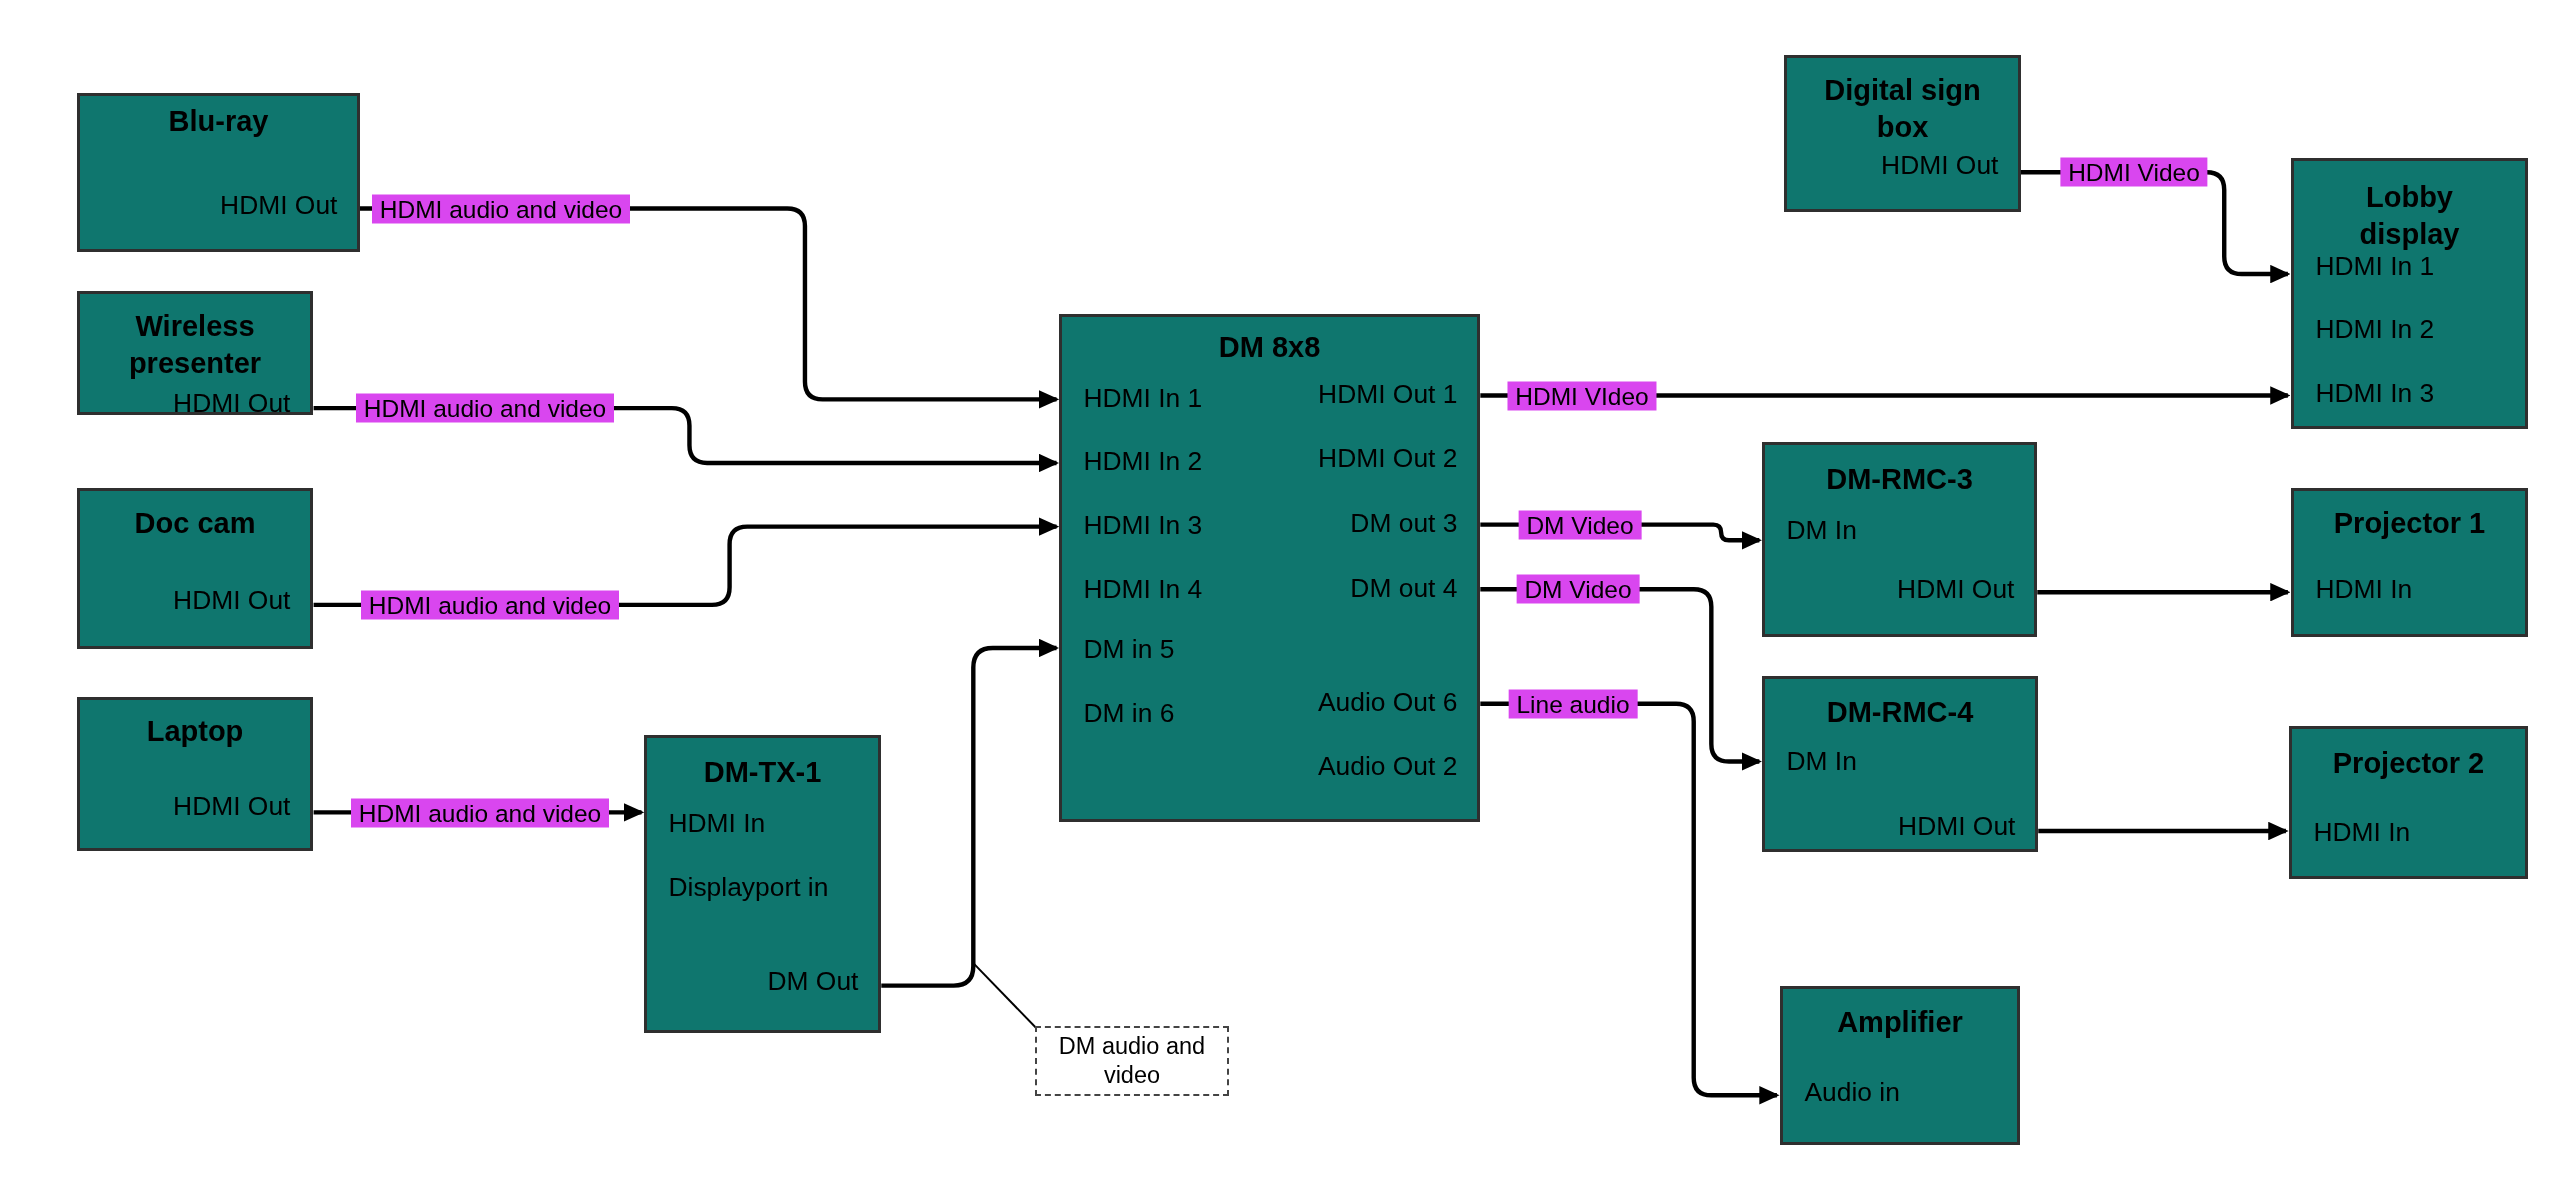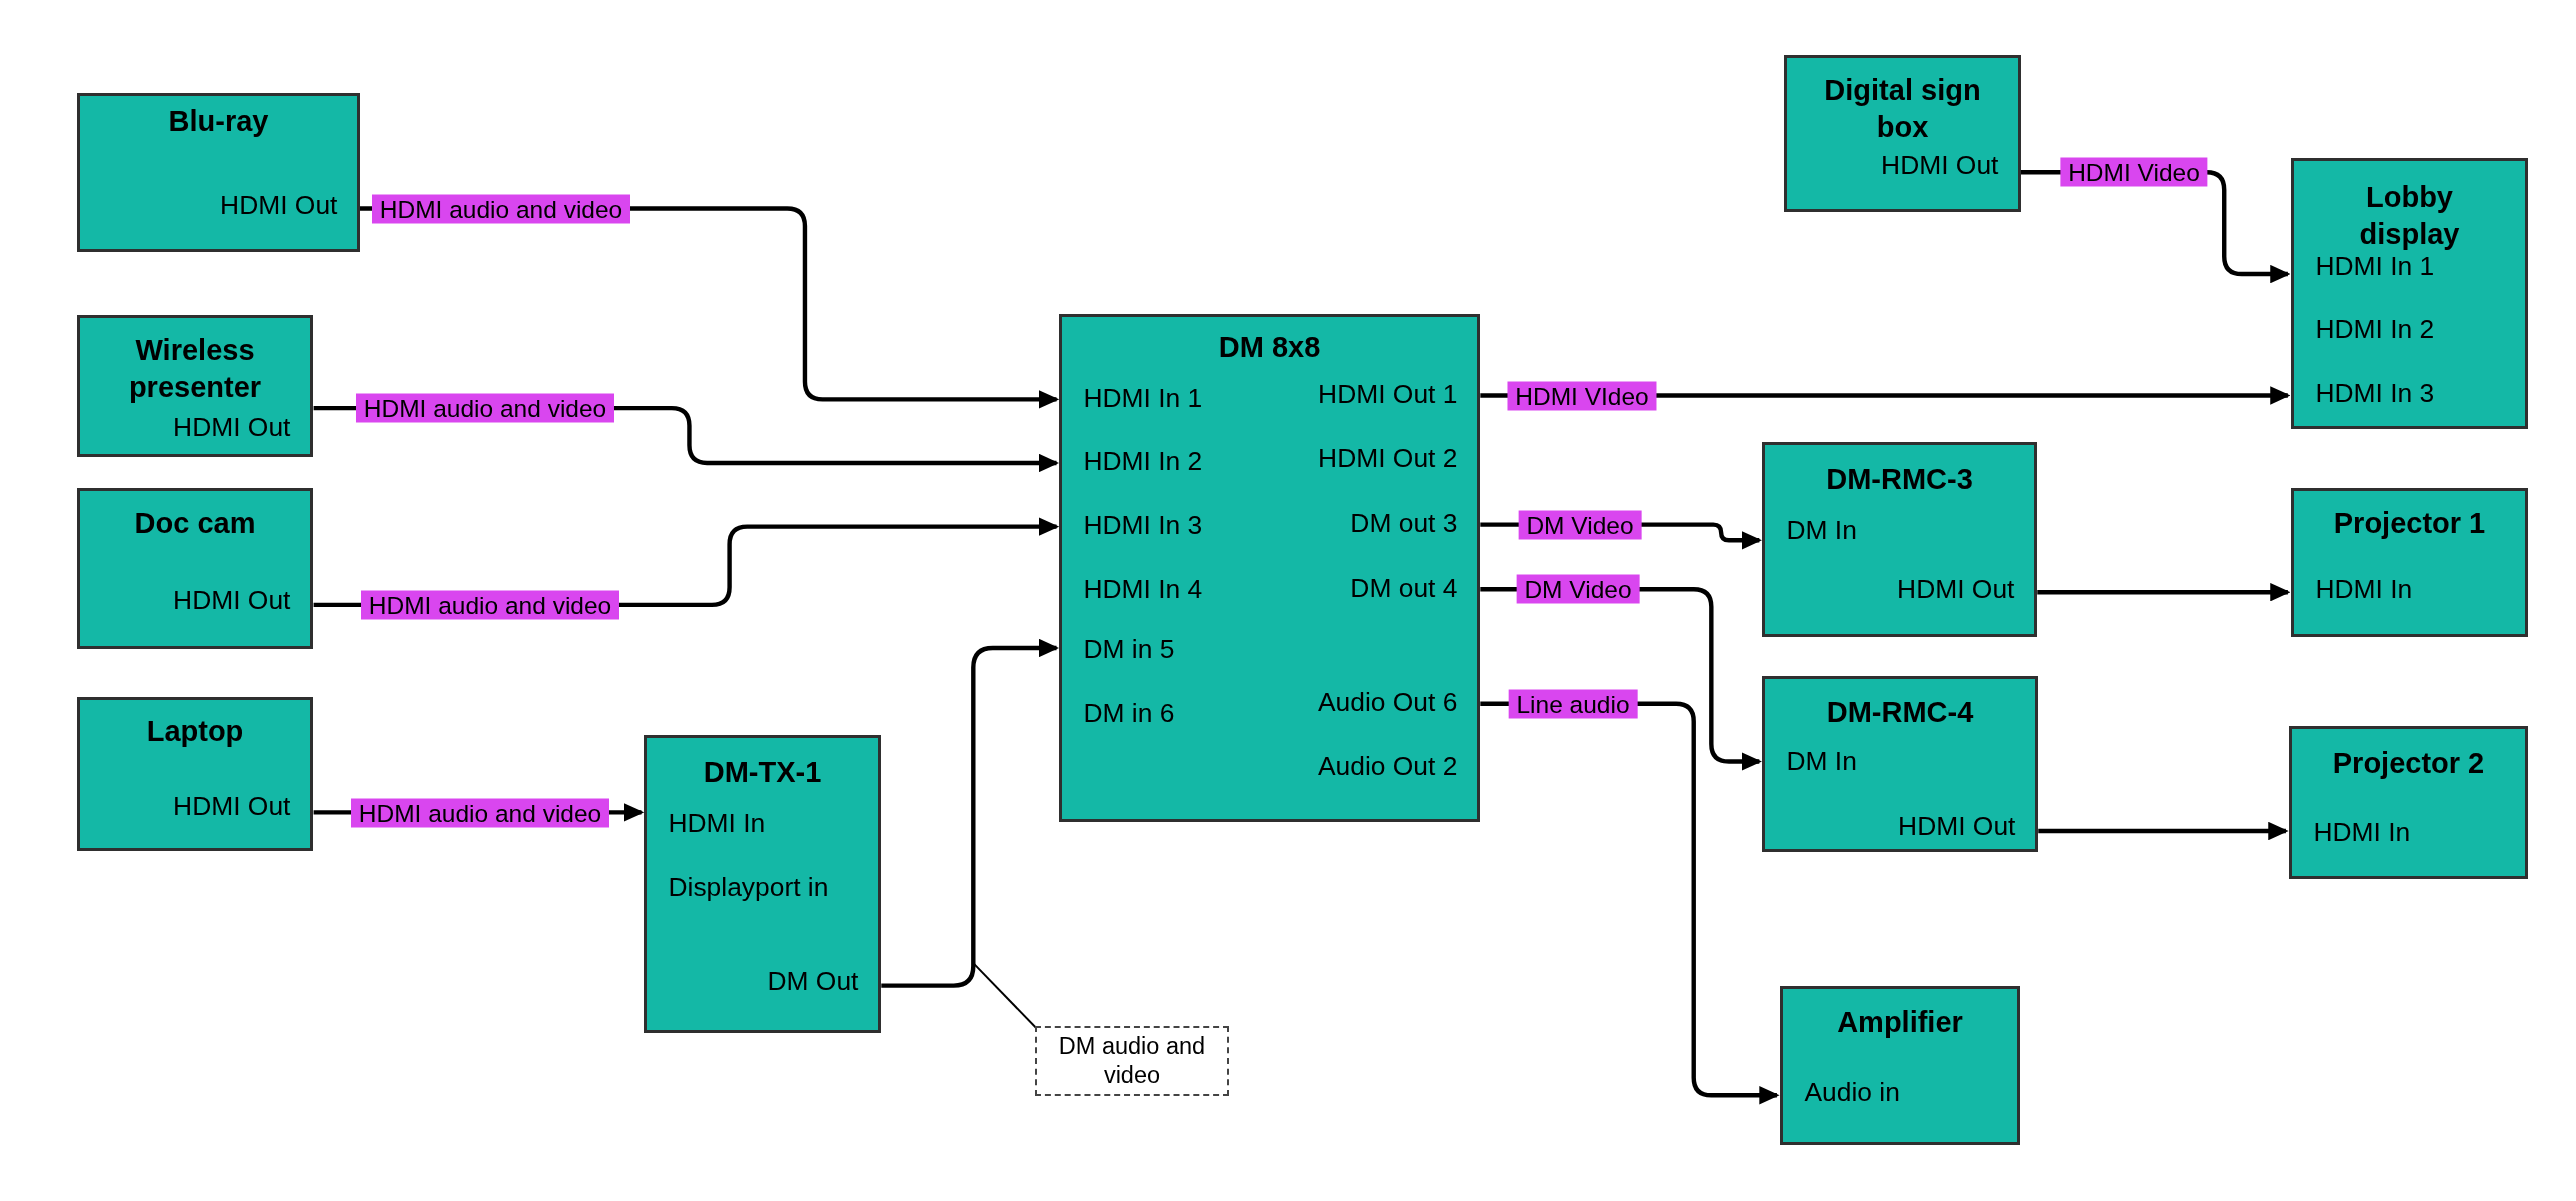--- a/index.html
+++ b/index.html
@@ -4,21 +4,21 @@
 <style>
   html,body{margin:0;padding:0;background:#ffffff;}
   .canvas{
     position:relative;width:2576px;height:1201px;background:#ffffff;
     font-family:"Liberation Sans",sans-serif;color:#000;overflow:hidden;
   }
   svg.wires{position:absolute;left:0;top:0;width:2576px;height:1201px;}
   path.edge{fill:none;stroke:#000000;stroke-width:4.5px;}
   line.leader{stroke:#000000;stroke-width:2px;}
   .node{
-    position:absolute;box-sizing:border-box;border:3.9px solid #2f2f2f;background:#14b8a6;
+    position:absolute;box-sizing:border-box;border:3.9px solid #2f2f2f;background:#0f766e;
   }
   .node .title{
     position:absolute;left:0;right:0;text-align:center;font-weight:bold;
     font-size:29px;line-height:37px;white-space:pre-line;
   }
   .port{
     position:absolute;font-size:26.4px;line-height:31px;white-space:nowrap;
   }
   .port.left{left:21.5px;}
   .port.right{right:19.6px;text-align:right;}
@@ -56,21 +56,21 @@
         <path class="edge" d="M 2081 605 L 2337 605" marker-end="url(#arrow)"></path>
         <path class="edge" d="M 2082 849 L 2335 849" marker-end="url(#arrow)"></path>
       </g>
     <line class="leader" x1="995" y1="985" x2="1058" y2="1050"></line>
   </svg>
   <div>
       <div class="node" style="left: 77px; top: 93px; width: 283px; height: 159px;">
         <div class="title" style="top: 6.9px;">Blu-ray</div>
         <span class="port right" style="top: 94px;">HDMI Out</span>
       </div>
-      <div class="node" style="left: 77px; top: 291px; width: 236px; height: 142px; margin-top: 24px;">
+      <div class="node" style="left: 77px; top: 291px; width: 236px; height: 124px;">
         <div class="title" style="top: 13.7px;">Wireless
 presenter</div>
         <span class="port right" style="top: 94px;">HDMI Out</span>
       </div>
       <div class="node" style="left: 77px; top: 488px; width: 236px; height: 161px;">
         <div class="title" style="top: 13.7px;">Doc cam</div>
         <span class="port right" style="top: 94px;">HDMI Out</span>
       </div>
       <div class="node" style="left: 77px; top: 697px; width: 236px; height: 154px;">
         <div class="title" style="top: 12.7px;">Laptop</div>

